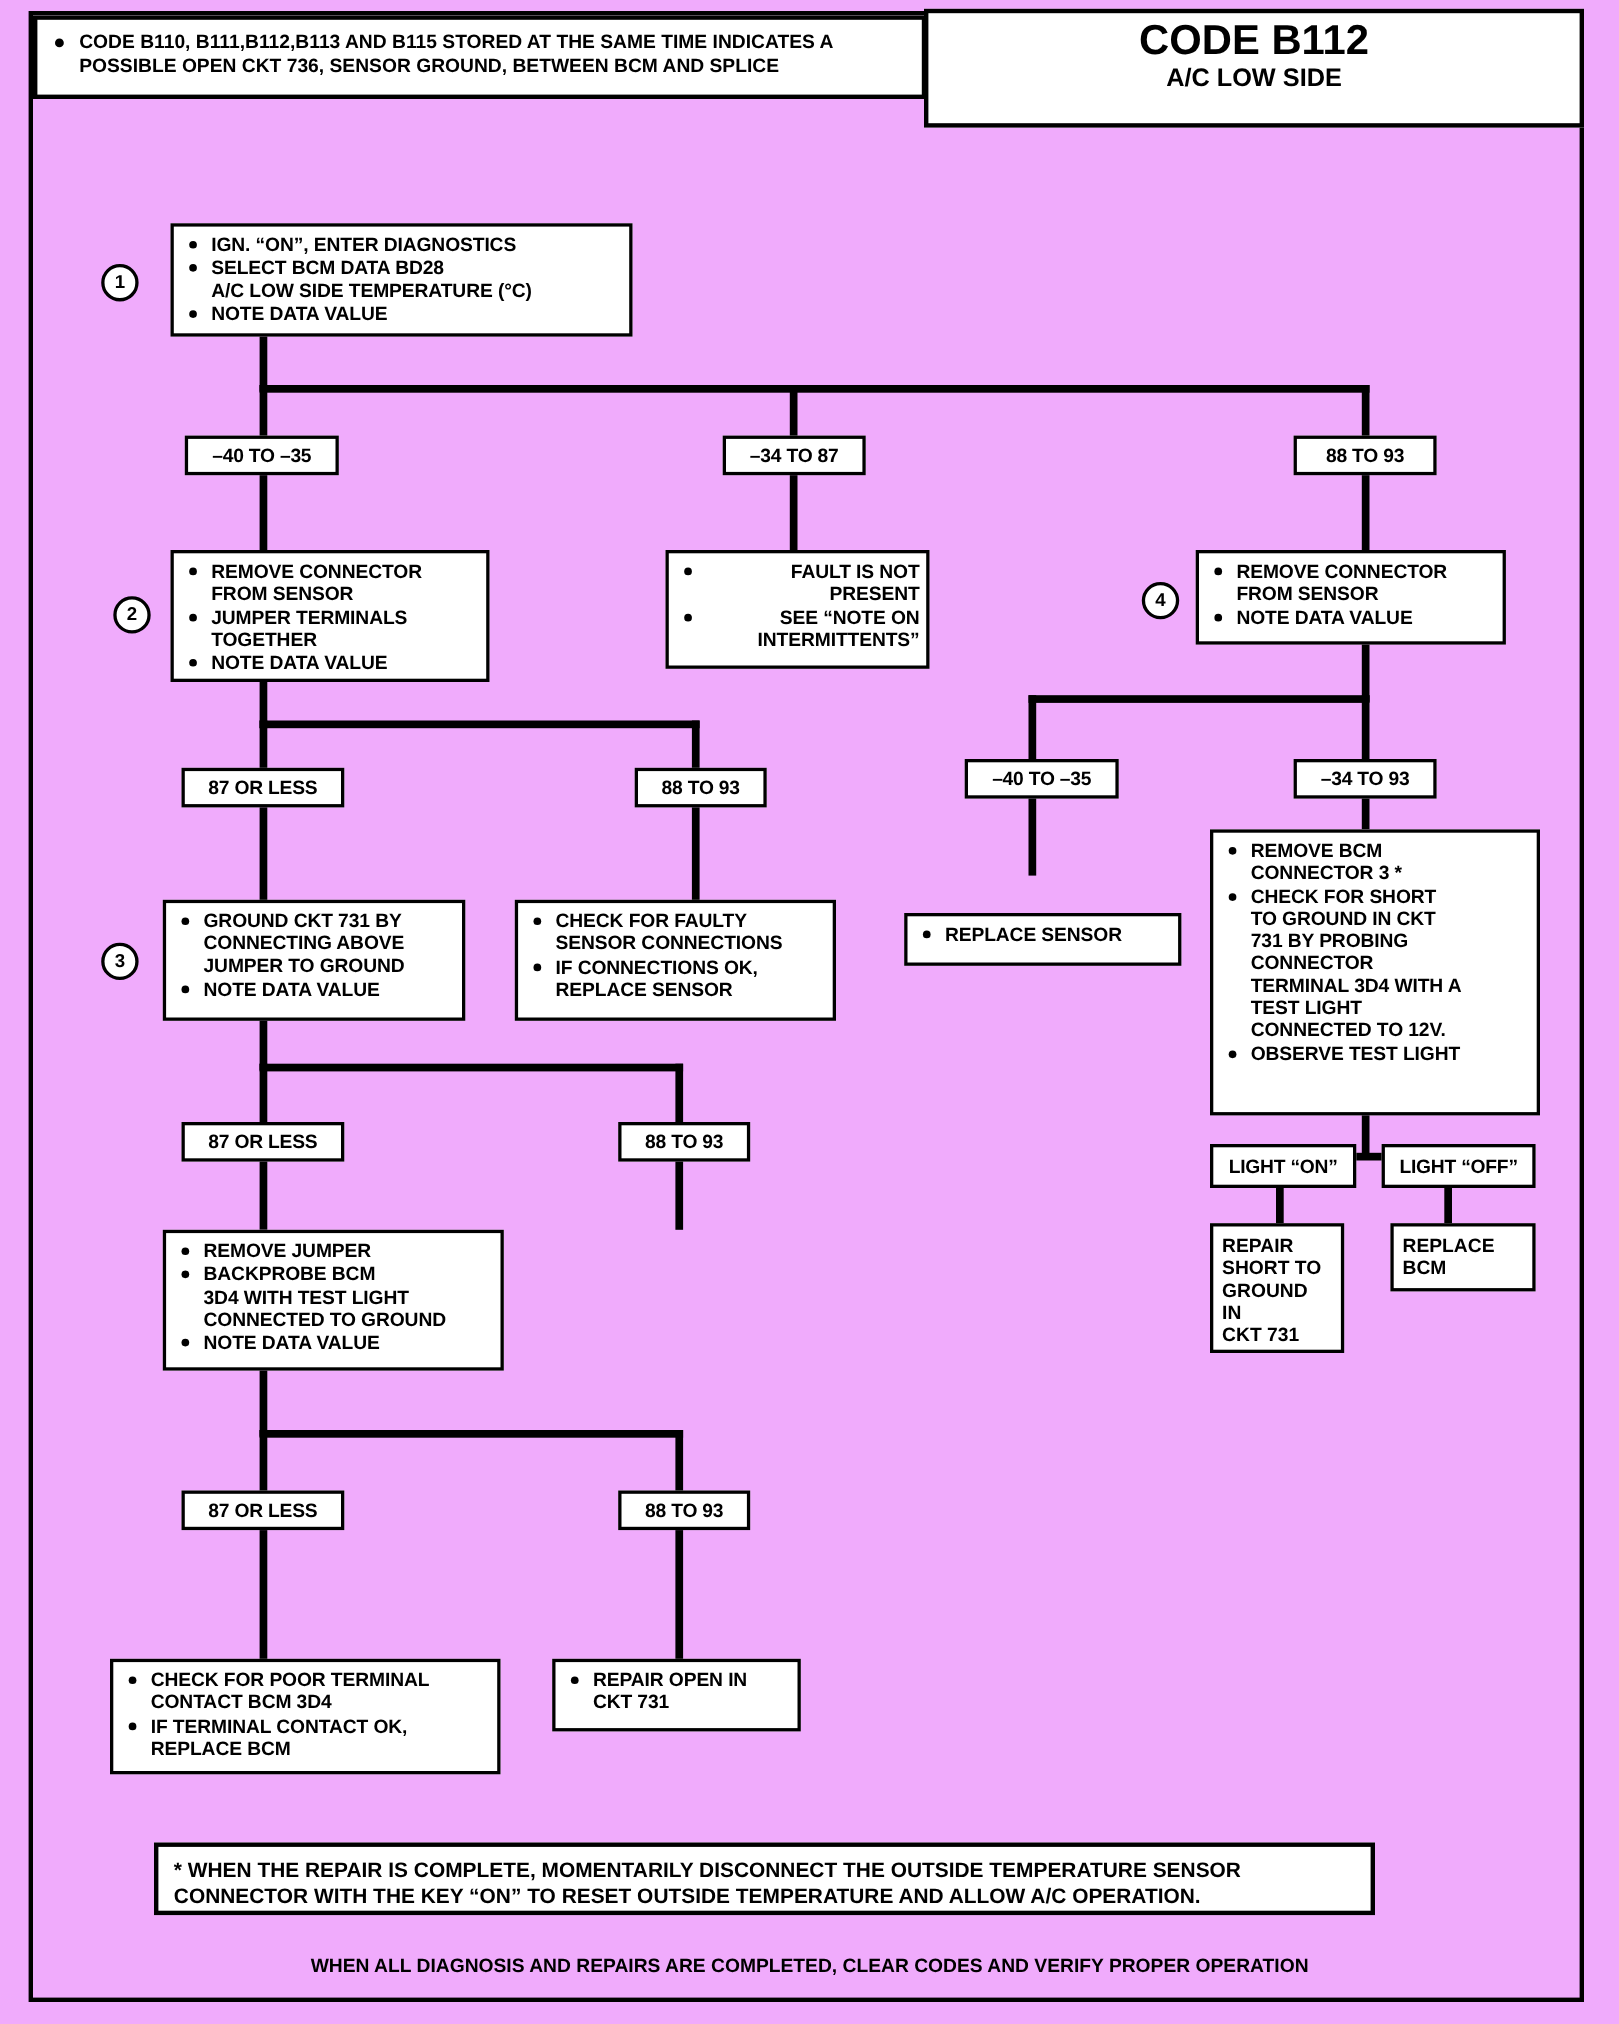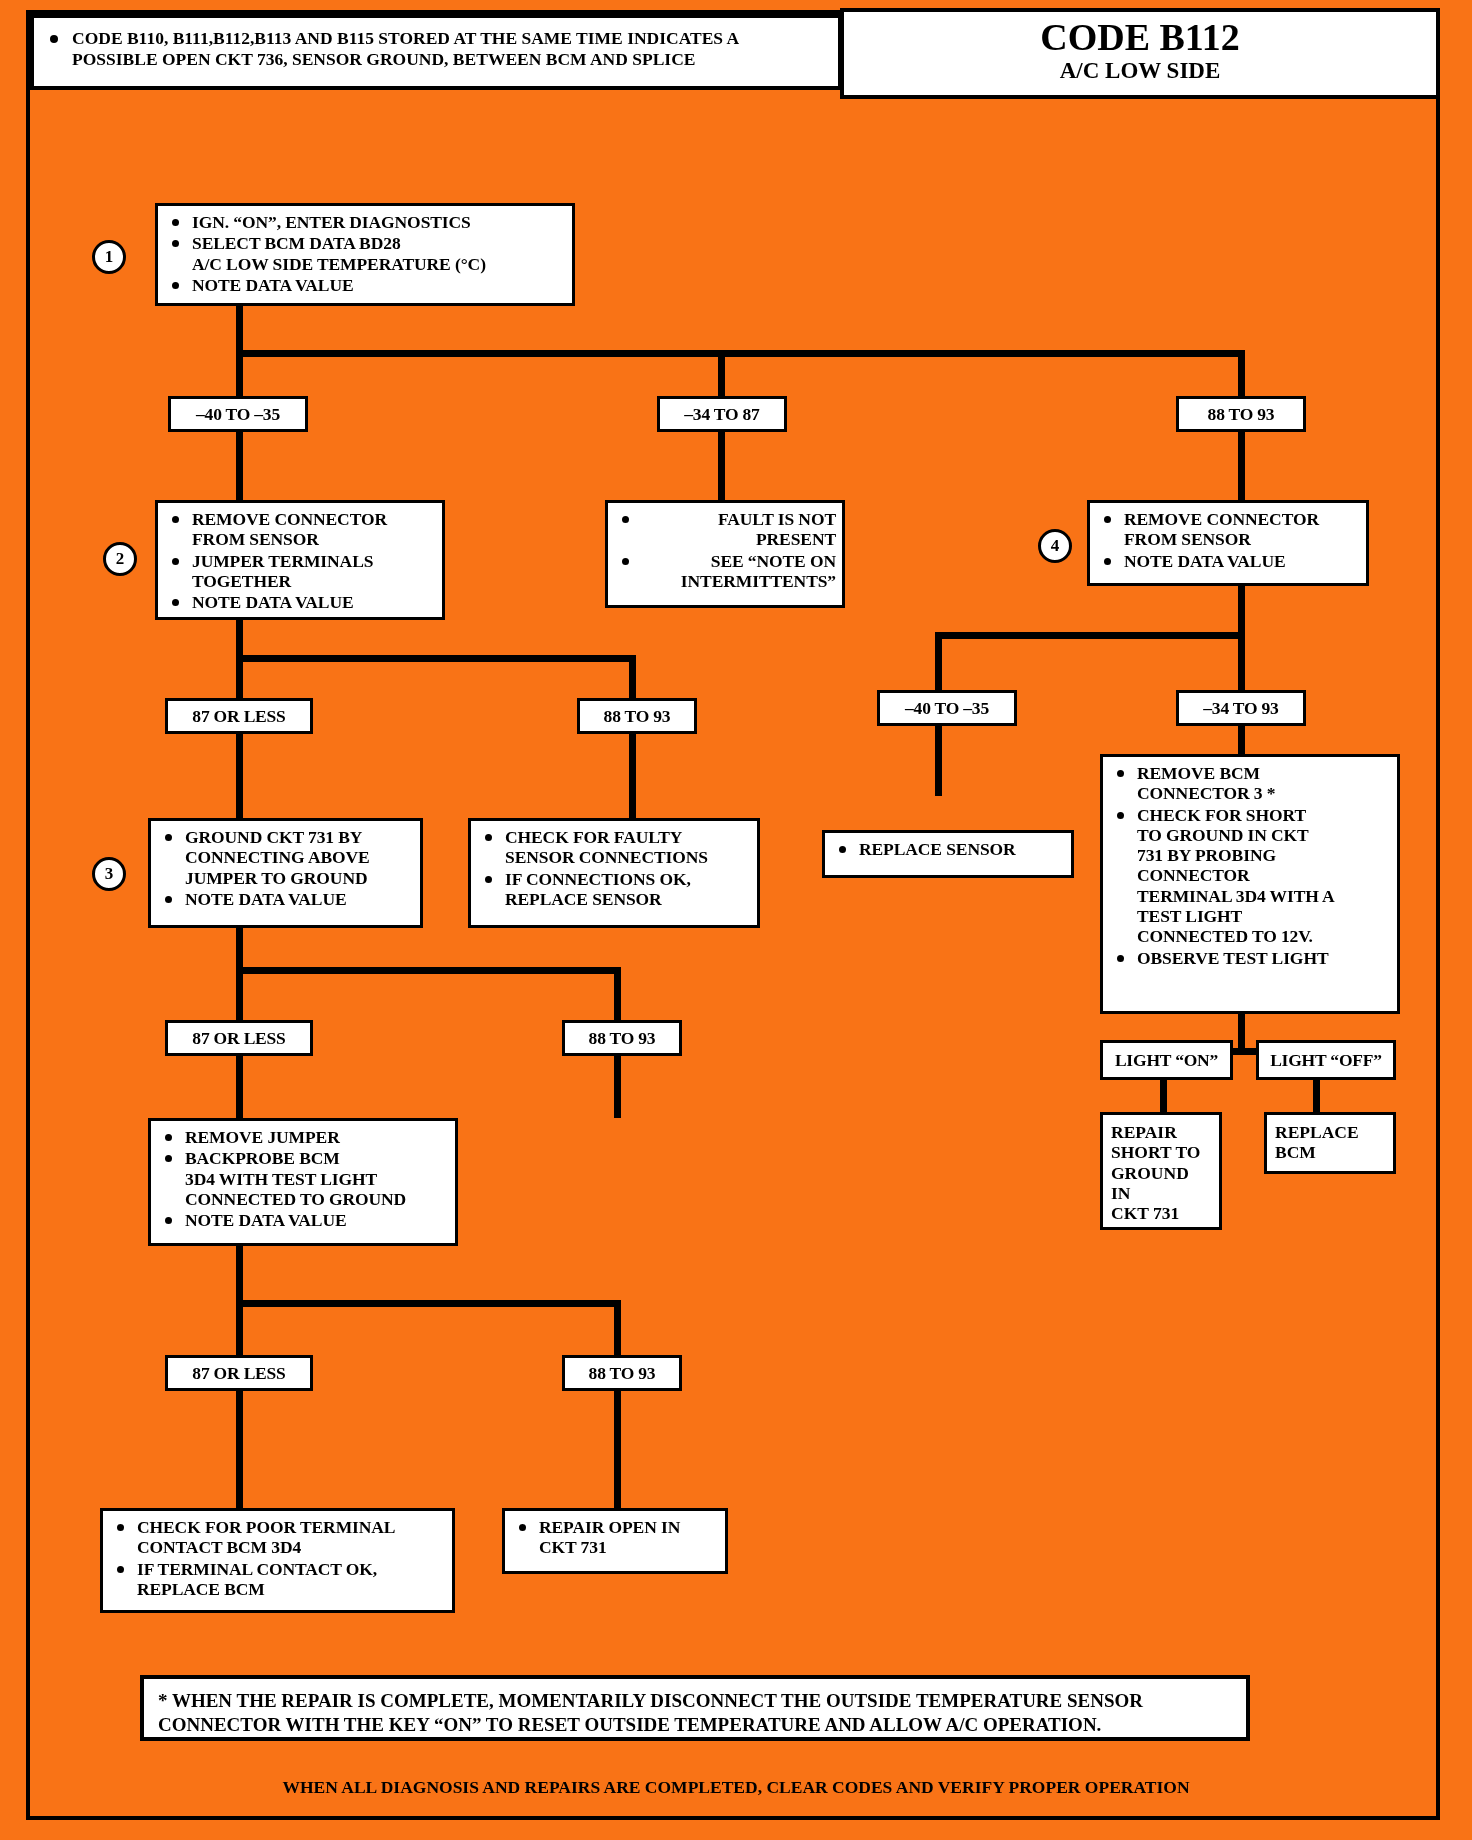--- a/index.html
+++ b/index.html
@@ -4,23 +4,22 @@
 <style>
   html,body{margin:0;padding:0;background:#fff;}
   body{
     font-family:"Liberation Sans", sans-serif;
     -webkit-font-smoothing:none;
   }
   #page{
     position:relative;
     width:1472px;
     height:1840px;
-    background:#f97316;
+    background:#f0abfc;
     overflow:hidden;
-    font-family:Liberation Serif, serif;
   }
   
   .page-frame{
     position:absolute;
     left:26px; top:10px;
     width:1414px; height:1810px;
     border:4px solid #000;
     box-sizing:border-box;
   }
   
@@ -151,21 +150,21 @@
 
   <div class="page-frame"></div>
 
   <div class="note-box" style="left:30px; top:14px; width:812px; height:76px;">
     <ul>
       <li>CODE B110, B111,B112,B113 AND B115 STORED AT THE SAME TIME INDICATES A
 POSSIBLE OPEN CKT 736, SENSOR GROUND, BETWEEN BCM AND SPLICE</li>
     </ul>
   </div>
 
-  <div class="title-box" style="left:840px; top:8px; width:600px; height:91px;">
+  <div class="title-box" style="left:840px; top:8px; width:600px; height:108px;">
     <div class="title-1">CODE B112</div>
     <div class="title-2">A/C LOW SIDE</div>
   </div>
 
   <div class="step-circle" style="left:92px; top:240px;">1</div>
 
   <div class="bx abs" style="left:155px; top:203px; width:420px; height:103px;">
     <ul class="items">
       <li>IGN. “ON”, ENTER DIAGNOSTICS</li>
       <li>SELECT BCM DATA BD28

